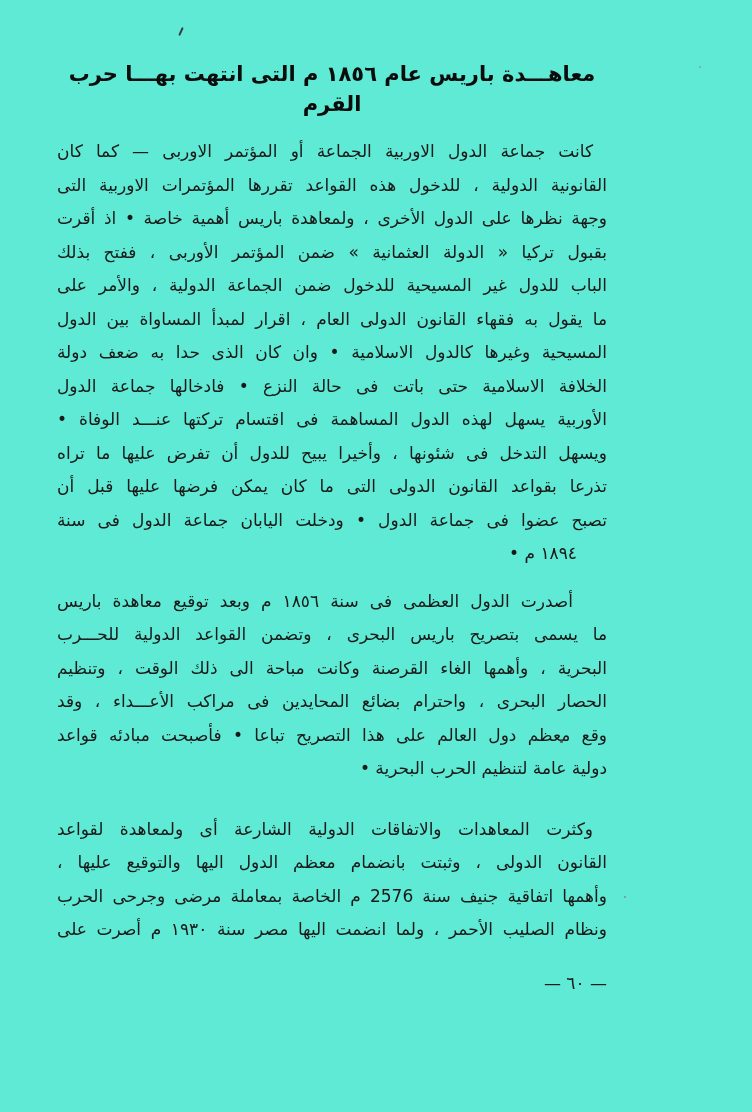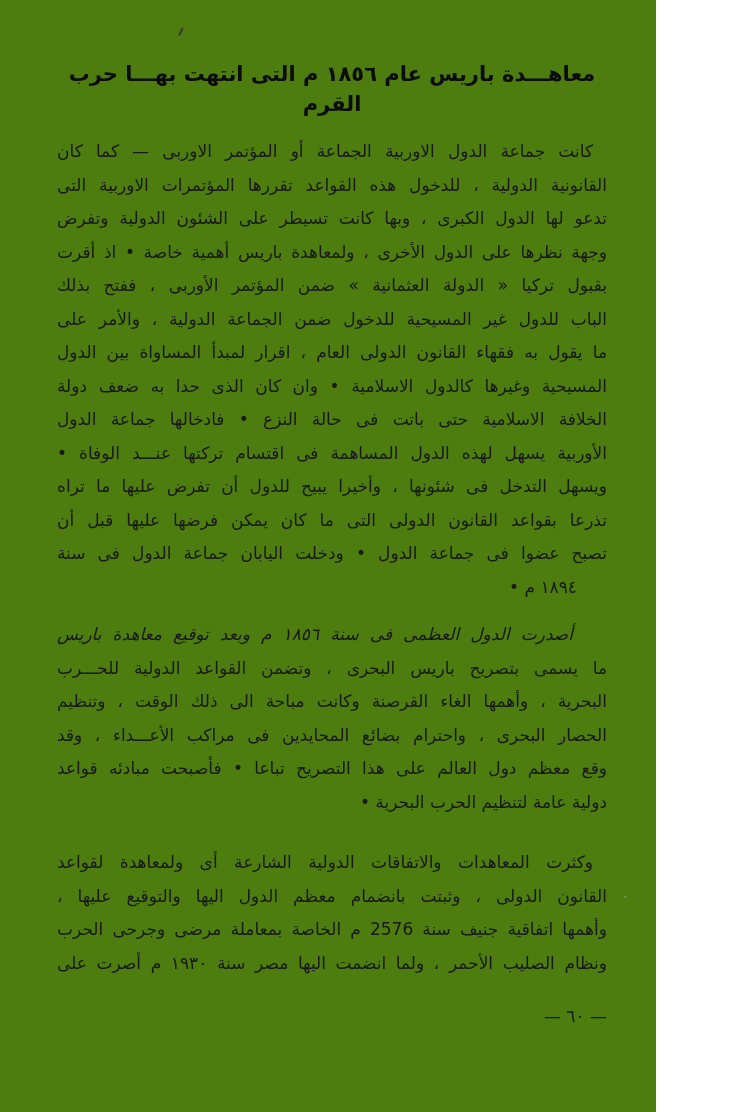--- a/index.html
+++ b/index.html
@@ -3,22 +3,22 @@
 <meta charset="utf-8">
 <style>
   html, body { margin: 0; padding: 0; }
   body {
     width: 752px; height: 1112px;
     background: #ffffff;
     font-family: "DejaVu Sans", sans-serif;
   }
   .page {
     position: relative;
-    width: 656px; height: 1112px;
-    background: #4d7c0f;
+    width: 752px; height: 1112px;
+    background: #5eead4;
     overflow: hidden;
     color: #161616;
   }
   .content {
     position: absolute;
     left: 57px; top: 0;
     width: 550px;
     direction: rtl;
   }
   .title {
@@ -42,21 +42,21 @@
   .para.p2 { margin-top: 27px; }
   .line {
     height: 33.5px;
     text-align: justify;
     text-align-last: justify;
     text-justify: inter-word;
     white-space: nowrap;
     overflow: visible;
   }
   .line.first { padding-right: 14px; }
-  .p1 .line.first { padding-right: 34px; font-style: italic; }
+  .p1 .line.first { padding-right: 34px; }
   .line.endline {
     text-align-last: right;
     white-space: normal;
   }
   .p0 .line.endline { padding-right: 30px; }
   .page-number {
     margin-top: 22px;
     font-size: 17px;
     line-height: 28px;
     color: #1a1a1a;
@@ -82,21 +82,20 @@
 </head>
 <body>
 
 <div class="page">
   <div class="content">
     <h1 class="title">معاهـــدة باريس عام ١٨٥٦ م التى انتهت بهـــا حرب القرم</h1>
     <div class="body-text">
         <div class="para p0">
           <div class="line first">كانت جماعة الدول الاوربية الجماعة أو المؤتمر الاوربى — كما كان</div>
           <div class="line">القانونية الدولية ، للدخول هذه القواعد تقررها المؤتمرات الاوربية التى</div>
-          <div class="line">تدعو لها الدول الكبرى ، وبها كانت تسيطر على الشئون الدولية وتفرض</div>
           <div class="line">وجهة نظرها على الدول الأخرى ، ولمعاهدة باريس أهمية خاصة • اذ أقرت</div>
           <div class="line">بقبول تركيا « الدولة العثمانية » ضمن المؤتمر الأوربى ، ففتح بذلك</div>
           <div class="line">الباب للدول غير المسيحية للدخول ضمن الجماعة الدولية ، والأمر على</div>
           <div class="line">ما يقول به فقهاء القانون الدولى العام ، اقرار لمبدأ المساواة بين الدول</div>
           <div class="line">المسيحية وغيرها كالدول الاسلامية • وان كان الذى حدا به ضعف دولة</div>
           <div class="line">الخلافة الاسلامية حتى باتت فى حالة النزع • فادخالها جماعة الدول</div>
           <div class="line">الأوربية يسهل لهذه الدول المساهمة فى اقتسام تركتها عنـــد الوفاة •</div>
           <div class="line">ويسهل التدخل فى شئونها ، وأخيرا يبيح للدول أن تفرض عليها ما تراه</div>
           <div class="line">تذرعا بقواعد القانون الدولى التى ما كان يمكن فرضها عليها قبل أن</div>
           <div class="line">تصبح عضوا فى جماعة الدول • ودخلت اليابان جماعة الدول فى سنة</div>

